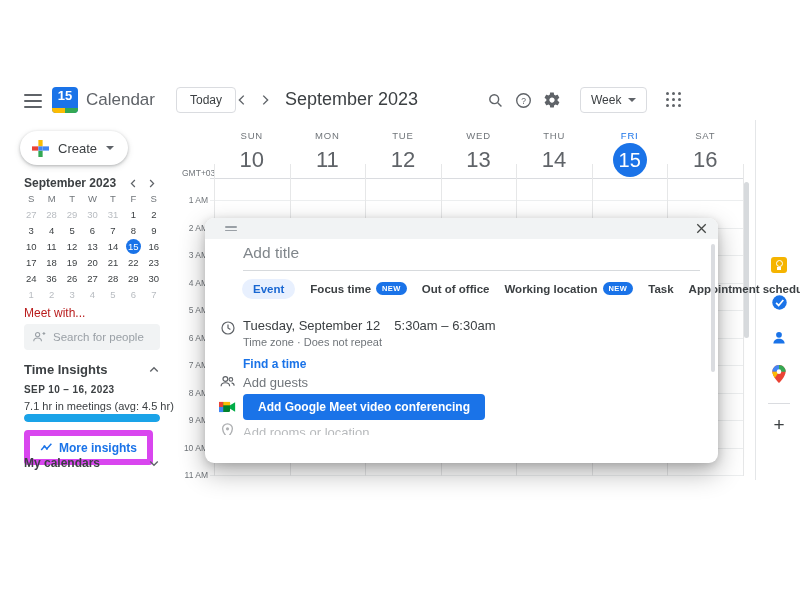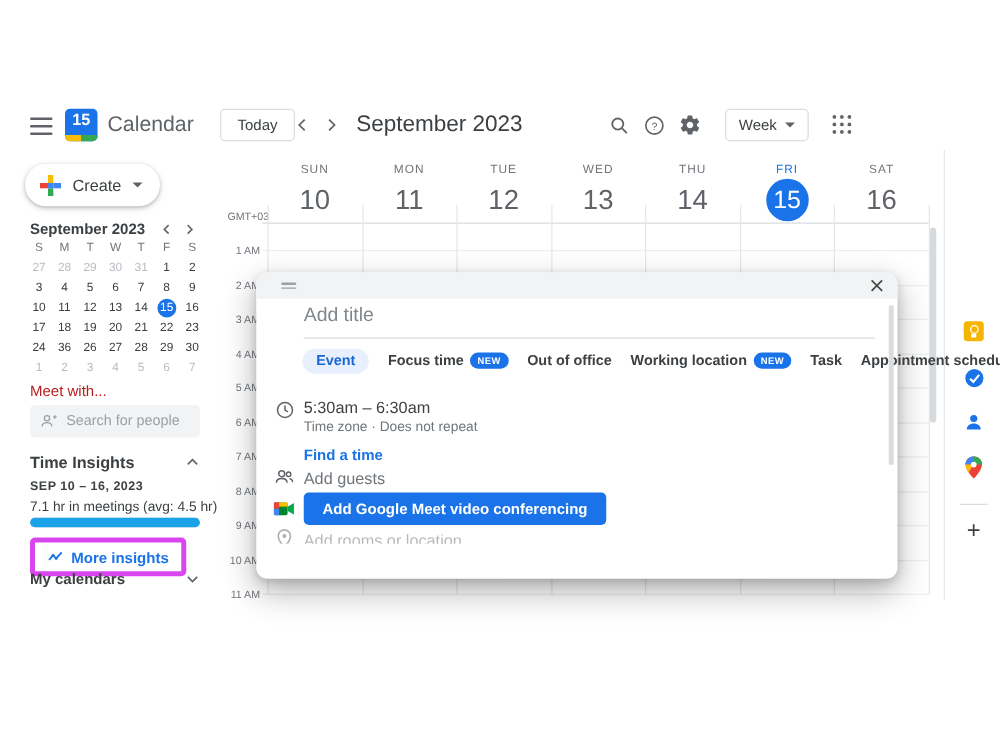--- a/index.html
+++ b/index.html
@@ -42,21 +42,21 @@
   .meet-with{position:absolute;left:24px;top:306px;font-size:12px;color:#b91c1c;}
   .people-search{position:absolute;left:24px;top:324px;width:136px;height:26px;background:#f1f3f4;border-radius:4px;
     display:flex;align-items:center;gap:7px;padding:0 8px;box-sizing:border-box;cursor:text;}
   .people-search .ph{font-size:11.5px;color:#9aa0a6;white-space:nowrap;overflow:hidden;}
   .ti-head{position:absolute;left:24px;top:362px;width:136px;display:flex;align-items:center;justify-content:space-between;cursor:pointer;text-align:center;}
   .ti-title{font-size:13px;font-weight:bold;color:#3c4043;}
   .ti-range{position:absolute;left:24px;top:384px;font-size:10px;font-weight:bold;letter-spacing:.4px;color:#3c4043;}
   .ti-summary{position:absolute;left:24px;top:400px;font-size:11px;color:#3c4043;}
   .ti-bar{position:absolute;left:24px;top:414px;width:136px;height:8px;border-radius:4px;overflow:hidden;background:#e8eaed;}
   .ti-bar i{display:block;height:100%;border-radius:4px;}
-  .more-insights{position:absolute;left:24px;top:430px;height:23px;padding:0 10px;border:4px solid #d946ef;border-radius:4px;background:#fff;
+  .more-insights{position:absolute;left:24px;top:430px;height:23px;padding:0 10px;border:6px solid #d946ef;border-radius:4px;background:#fff;
     display:flex;align-items:center;gap:6px;font-size:12px;font-weight:bold;color:#1a73e8;cursor:pointer;}
   .mycal-head{position:absolute;left:24px;top:456px;width:136px;display:flex;align-items:center;justify-content:space-between;cursor:pointer;}
   .mycal-title{font-size:12px;font-weight:bold;color:#3c4043;text-align:center;}
 
   
   .week-view{position:absolute;left:180px;top:120px;width:575px;height:360px;}
   .gmt{position:absolute;left:2px;top:48px;font-size:8.5px;color:#70757a;}
   .day-cols{position:absolute;left:34px;top:0;width:529px;height:58px;display:flex;}
   .day-col{flex:1;display:flex;flex-direction:column;align-items:center;cursor:pointer;text-align:center;}
   .day-dow{margin-top:10px;font-size:9.5px;letter-spacing:.8px;color:#70757a;}
@@ -525,20 +525,21 @@
         </div>
       </div>
 
     <span class="row-icon" style="top:101px">
       <svg width="16" height="16" viewBox="0 0 20 20">
           <circle cx="10" cy="10" r="7.5" fill="none" stroke="#5f6368" stroke-width="1.5"></circle>
           <path d="M10 5.5 V10 L13 12" fill="none" stroke="#5f6368" stroke-width="1.5"></path>
         </svg>
     </span>
     <div class="dt-main">
+      <span>Tuesday, September 12</span>
       <span>5:30am – 6:30am</span>
     </div>
     <div class="dt-sub">Time zone · Does not repeat</div>
     <div class="find-time">Find a time</div>
 
     <span class="row-icon" style="top:155px">
       <svg width="17" height="17" viewBox="0 0 20 20">
           <circle cx="7.5" cy="7" r="2.8" fill="none" stroke="#5f6368" stroke-width="1.4"></circle>
           <path d="M2.5 15.5 c0-2.7 2.2-4 5-4 s5 1.3 5 4" fill="none" stroke="#5f6368" stroke-width="1.4"></path>
           <circle cx="14" cy="7.5" r="2.1" fill="none" stroke="#5f6368" stroke-width="1.3"></circle>

